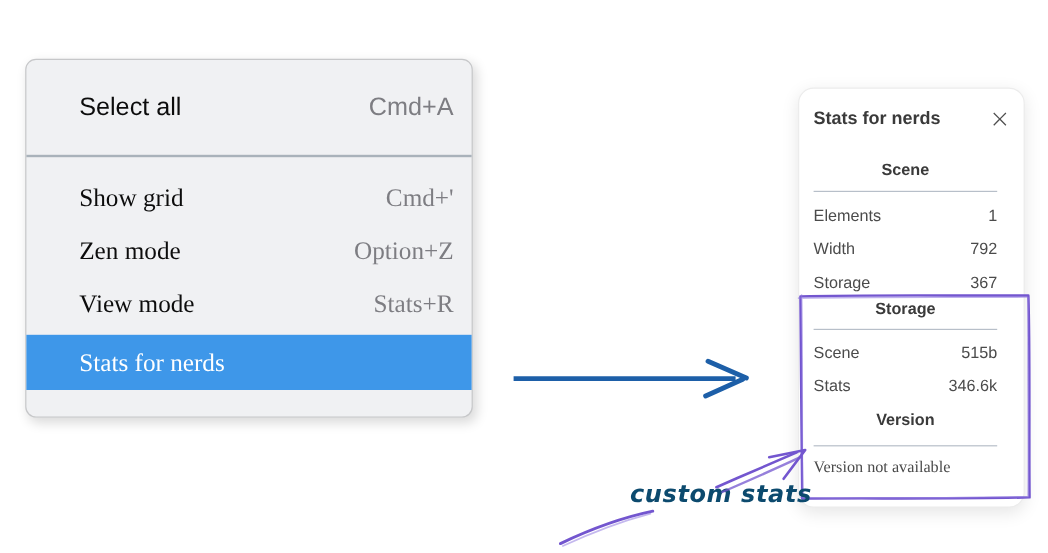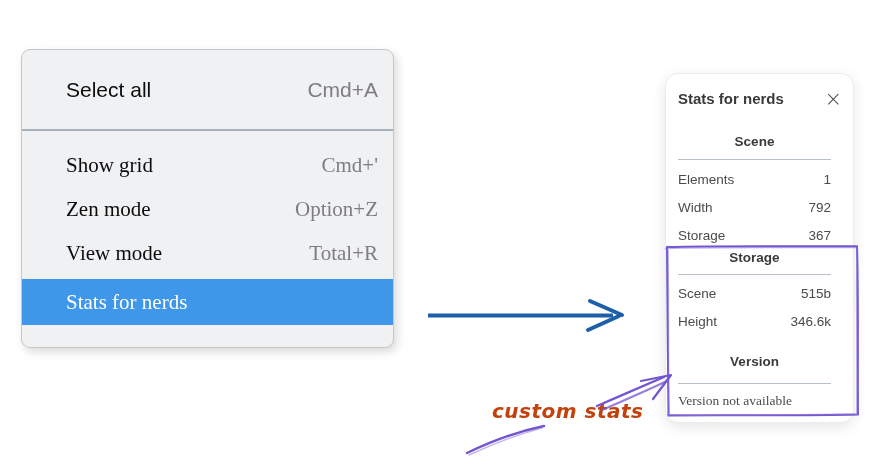--- a/index.html
+++ b/index.html
@@ -51,28 +51,28 @@
   .s-heading{
     margin-left:12px;margin-right:22px;text-align:center;
     font-weight:700;color:#3a3a3a;line-height:18px;
   }
   .s-divider{border-top:1px solid #b7bfc9;margin-left:12px;margin-right:22px;}
   .s-rows{margin-left:12px;margin-right:22px;}
   .s-row{height:28px;display:flex;align-items:center;justify-content:space-between;}
   .s-note{margin:8px 22px 0 12px;line-height:18px;font-family:Liberation Serif, serif;}
 
   .mt24{margin-top:24px}.mt10{}.mt8{margin-top:8px}
-  .mt7{margin-top:7px}.mt6{margin-top:18px}.mt5{margin-top:5px}
+  .mt7{margin-top:7px}.mt6{margin-top:6px}.mt5{margin-top:5px}
   .mt4{margin-top:4px}.mt12{margin-top:12px}
 
   
   .annotation-text{
-    position:absolute;left:492px;top:399px;width:160px;
+    position:absolute;left:525px;top:399px;width:160px;
     font-family:"DejaVu Sans",sans-serif;font-style:italic;font-weight:600;
-    font-size:20px;letter-spacing:.5px;color:#c2410c;
+    font-size:20px;letter-spacing:.5px;color:#0c4a6e;
   }
 </style>
 </head>
 <body>
 
 <div class="menu">
   <div class="menu-section1">
     <div class="menu-row" style="width:100%">
       <span>Select all</span>
       <span class="shortcut">Cmd+A</span>
@@ -83,21 +83,21 @@
     <div class="menu-row">
       <span>Show grid</span>
       <span class="shortcut">Cmd+'</span>
     </div>
     <div class="menu-row">
       <span>Zen mode</span>
       <span class="shortcut">Option+Z</span>
     </div>
     <div class="menu-row">
       <span>View mode</span>
-      <span class="shortcut">Total+R</span>
+      <span class="shortcut">Stats+R</span>
     </div>
     <div class="menu-row highlighted">
       <span>Stats for nerds</span>
     </div>
   </div>
 </div>
 
 <svg class="overlay" style="left:420px;top:293px" width="215" height="46" viewBox="0 0 215 46">
   <path d="M8,22.5 H193" stroke="#1d5fa8" stroke-width="4" fill="none"></path>
   <path d="M170,8 L202,22" stroke="#1d5fa8" stroke-width="4" fill="none" stroke-linecap="round"></path>
@@ -128,21 +128,21 @@
   </div>
 
   <div class="s-heading mt10">Storage</div>
   <div class="s-divider mt7"></div>
   <div class="s-rows mt4">
     <div class="s-row">
       <span>Scene</span>
       <span>515b</span>
     </div>
     <div class="s-row">
-      <span>Height</span>
+      <span>Stats</span>
       <span>346.6k</span>
     </div>
   </div>
 
   <div class="s-heading mt6">Version</div>
   <div class="s-divider mt12"></div>
   <div class="s-note">Version not available</div>
 </div>
 
 <svg class="overlay" style="left:660px;top:240px" width="206" height="184" viewBox="0 0 206 184">

